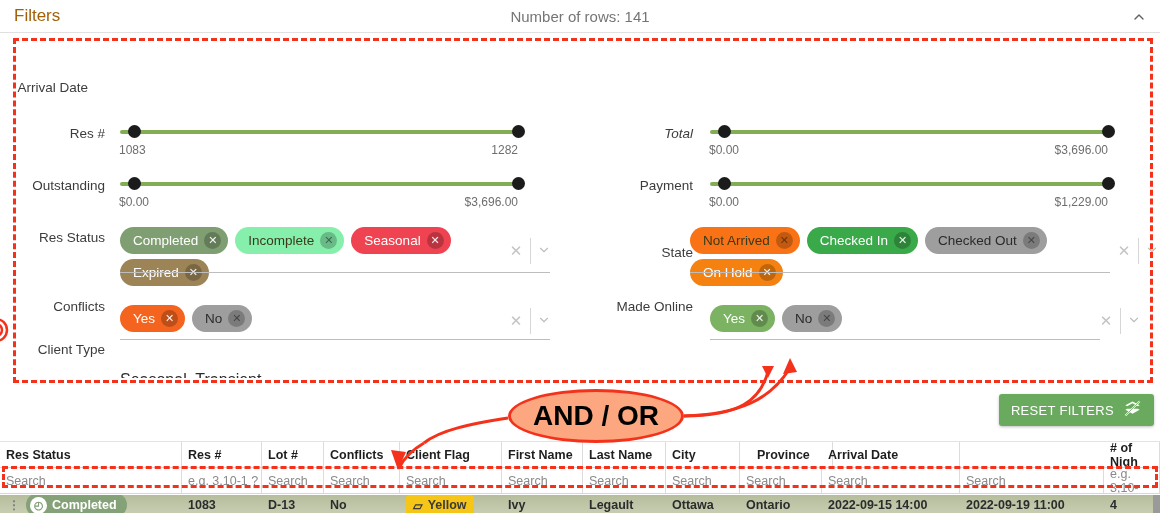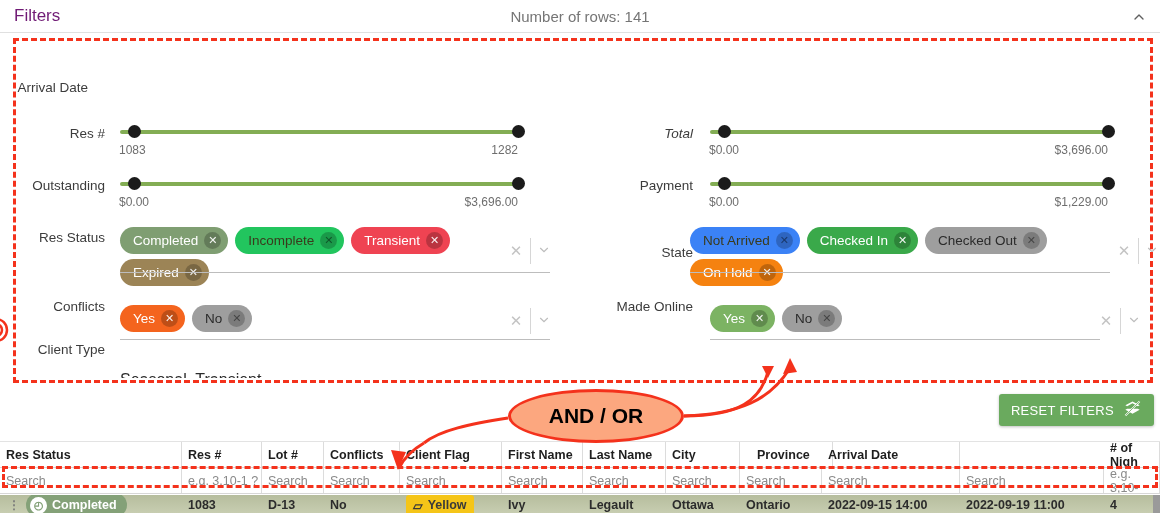--- a/index.html
+++ b/index.html
@@ -13,21 +13,21 @@
     position:relative;
     font-size:13px;
   }
 
   
   #header {
     position:absolute; left:0; top:0; width:1160px; height:33px;
     border-bottom:1px solid #e0e0e0;
     display:flex; align-items:center;
   }
-  #header-title { margin-left:14px; font-size:17px; color:#701a75; }
+  #header-title { margin-left:14px; font-size:17px; color:#a16207; }
   #header-rows  { position:absolute; left:0; right:0; text-align:center; font-size:15px; color:#757575; }
   #header-chevron {
     position:absolute; right:10px; top:6px; width:22px; height:22px;
     display:flex; align-items:center; justify-content:center; cursor:pointer;
   }
 
   
   #filters-panel {
     position:absolute; left:0; top:33px; width:1160px; height:345px;
   }
@@ -135,21 +135,21 @@
     background:#f5c518; color:#3a3a3a; border-radius:3px; height:20px;
     padding:0 7px; font-weight:bold; font-size:12.5px;
   }
 
   
   #annot-layer { position:absolute; left:0; top:0; width:1160px; height:513px; pointer-events:none; z-index:60; }
   #andor-badge {
     position:absolute; left:508px; top:389px; width:176px; height:54px;
     background:#fca77f; border:3px solid #f4321c; border-radius:50%;
     display:flex; align-items:center; justify-content:center;
-    font-size:21px; font-weight:bold; color:#000; z-index:62;
+    font-size:28px; font-weight:bold; color:#000; z-index:62;
   }
   #scrollbar-v {
     position:absolute; right:0; top:495px; width:7px; height:18px; background:#9a9a9a; z-index:50;
   }
 </style>
 </head>
 <body>
 
 <div id="header">
   <div id="header-title">Filters</div>
@@ -201,26 +201,26 @@
     <div class="sval right">$1,229.00</div>
   </div>
 
   <div class="flabel" style="left:0; top:197px; width:105px;">Res Status</div>
   <div class="chipfield" style="left:120px; top:170px; width:430px; height:62px;">
     <div class="chiprow" style="top:24px;">
       <div class="chip" style="background: rgb(127, 158, 114); color: rgb(255, 255, 255);">
         <span>Completed</span>
         <span class="xb" style="color: rgba(255, 255, 255, 0.92);">✕</span>
       </div>
-      <div class="chip" style="background: #22c55e; color: rgb(58, 58, 28);">
+      <div class="chip" style="background: #86efac; color: rgb(58, 58, 28);">
         <span>Incomplete</span>
         <span class="xb" style="color: rgba(0, 0, 0, 0.45);">✕</span>
       </div>
       <div class="chip" style="background: rgb(239, 67, 82); color: rgb(255, 255, 255);">
-        <span>Transient</span>
+        <span>Seasonal</span>
         <span class="xb" style="color: rgba(255, 255, 255, 0.92);">✕</span>
       </div>
     </div>
     <div class="chiprow" style="top:56px;">
       <div class="chip" style="background: rgb(156, 132, 86); color: rgb(255, 255, 255);">
         <span>Expired</span>
         <span class="xb" style="color: rgba(255, 255, 255, 0.92);">✕</span>
       </div>
     </div>
     <div class="underline" style="bottom:-8px;"></div>
@@ -231,21 +231,21 @@
     <div class="arrow">
       <svg width="14" height="14" viewBox="0 0 24 24">
           <path d="M6 9l6 6 6-6" fill="none" stroke="#bdbdbd" stroke-width="2" stroke-linecap="round"></path>
         </svg>
     </div>
   </div>
 
   <div class="flabel" style="left:588px; top:212px; width:105px;">State</div>
   <div class="chipfield" style="left:690px; top:170px; width:420px; height:62px;">
     <div class="chiprow" style="top:24px;">
-      <div class="chip" style="background: #3b82f6; color: rgb(58, 58, 28);">
+      <div class="chip" style="background: #f97316; color: rgb(58, 58, 28);">
         <span>Not Arrived</span>
         <span class="xb" style="color: rgba(0, 0, 0, 0.45);">✕</span>
       </div>
       <div class="chip" style="background: rgb(58, 169, 74); color: rgb(255, 255, 255);">
         <span>Checked In</span>
         <span class="xb" style="color: rgba(255, 255, 255, 0.92);">✕</span>
       </div>
       <div class="chip" style="background: rgb(158, 158, 158); color: rgb(43, 43, 43);">
         <span>Checked Out</span>
         <span class="xb" style="color: rgba(0, 0, 0, 0.45);">✕</span>

